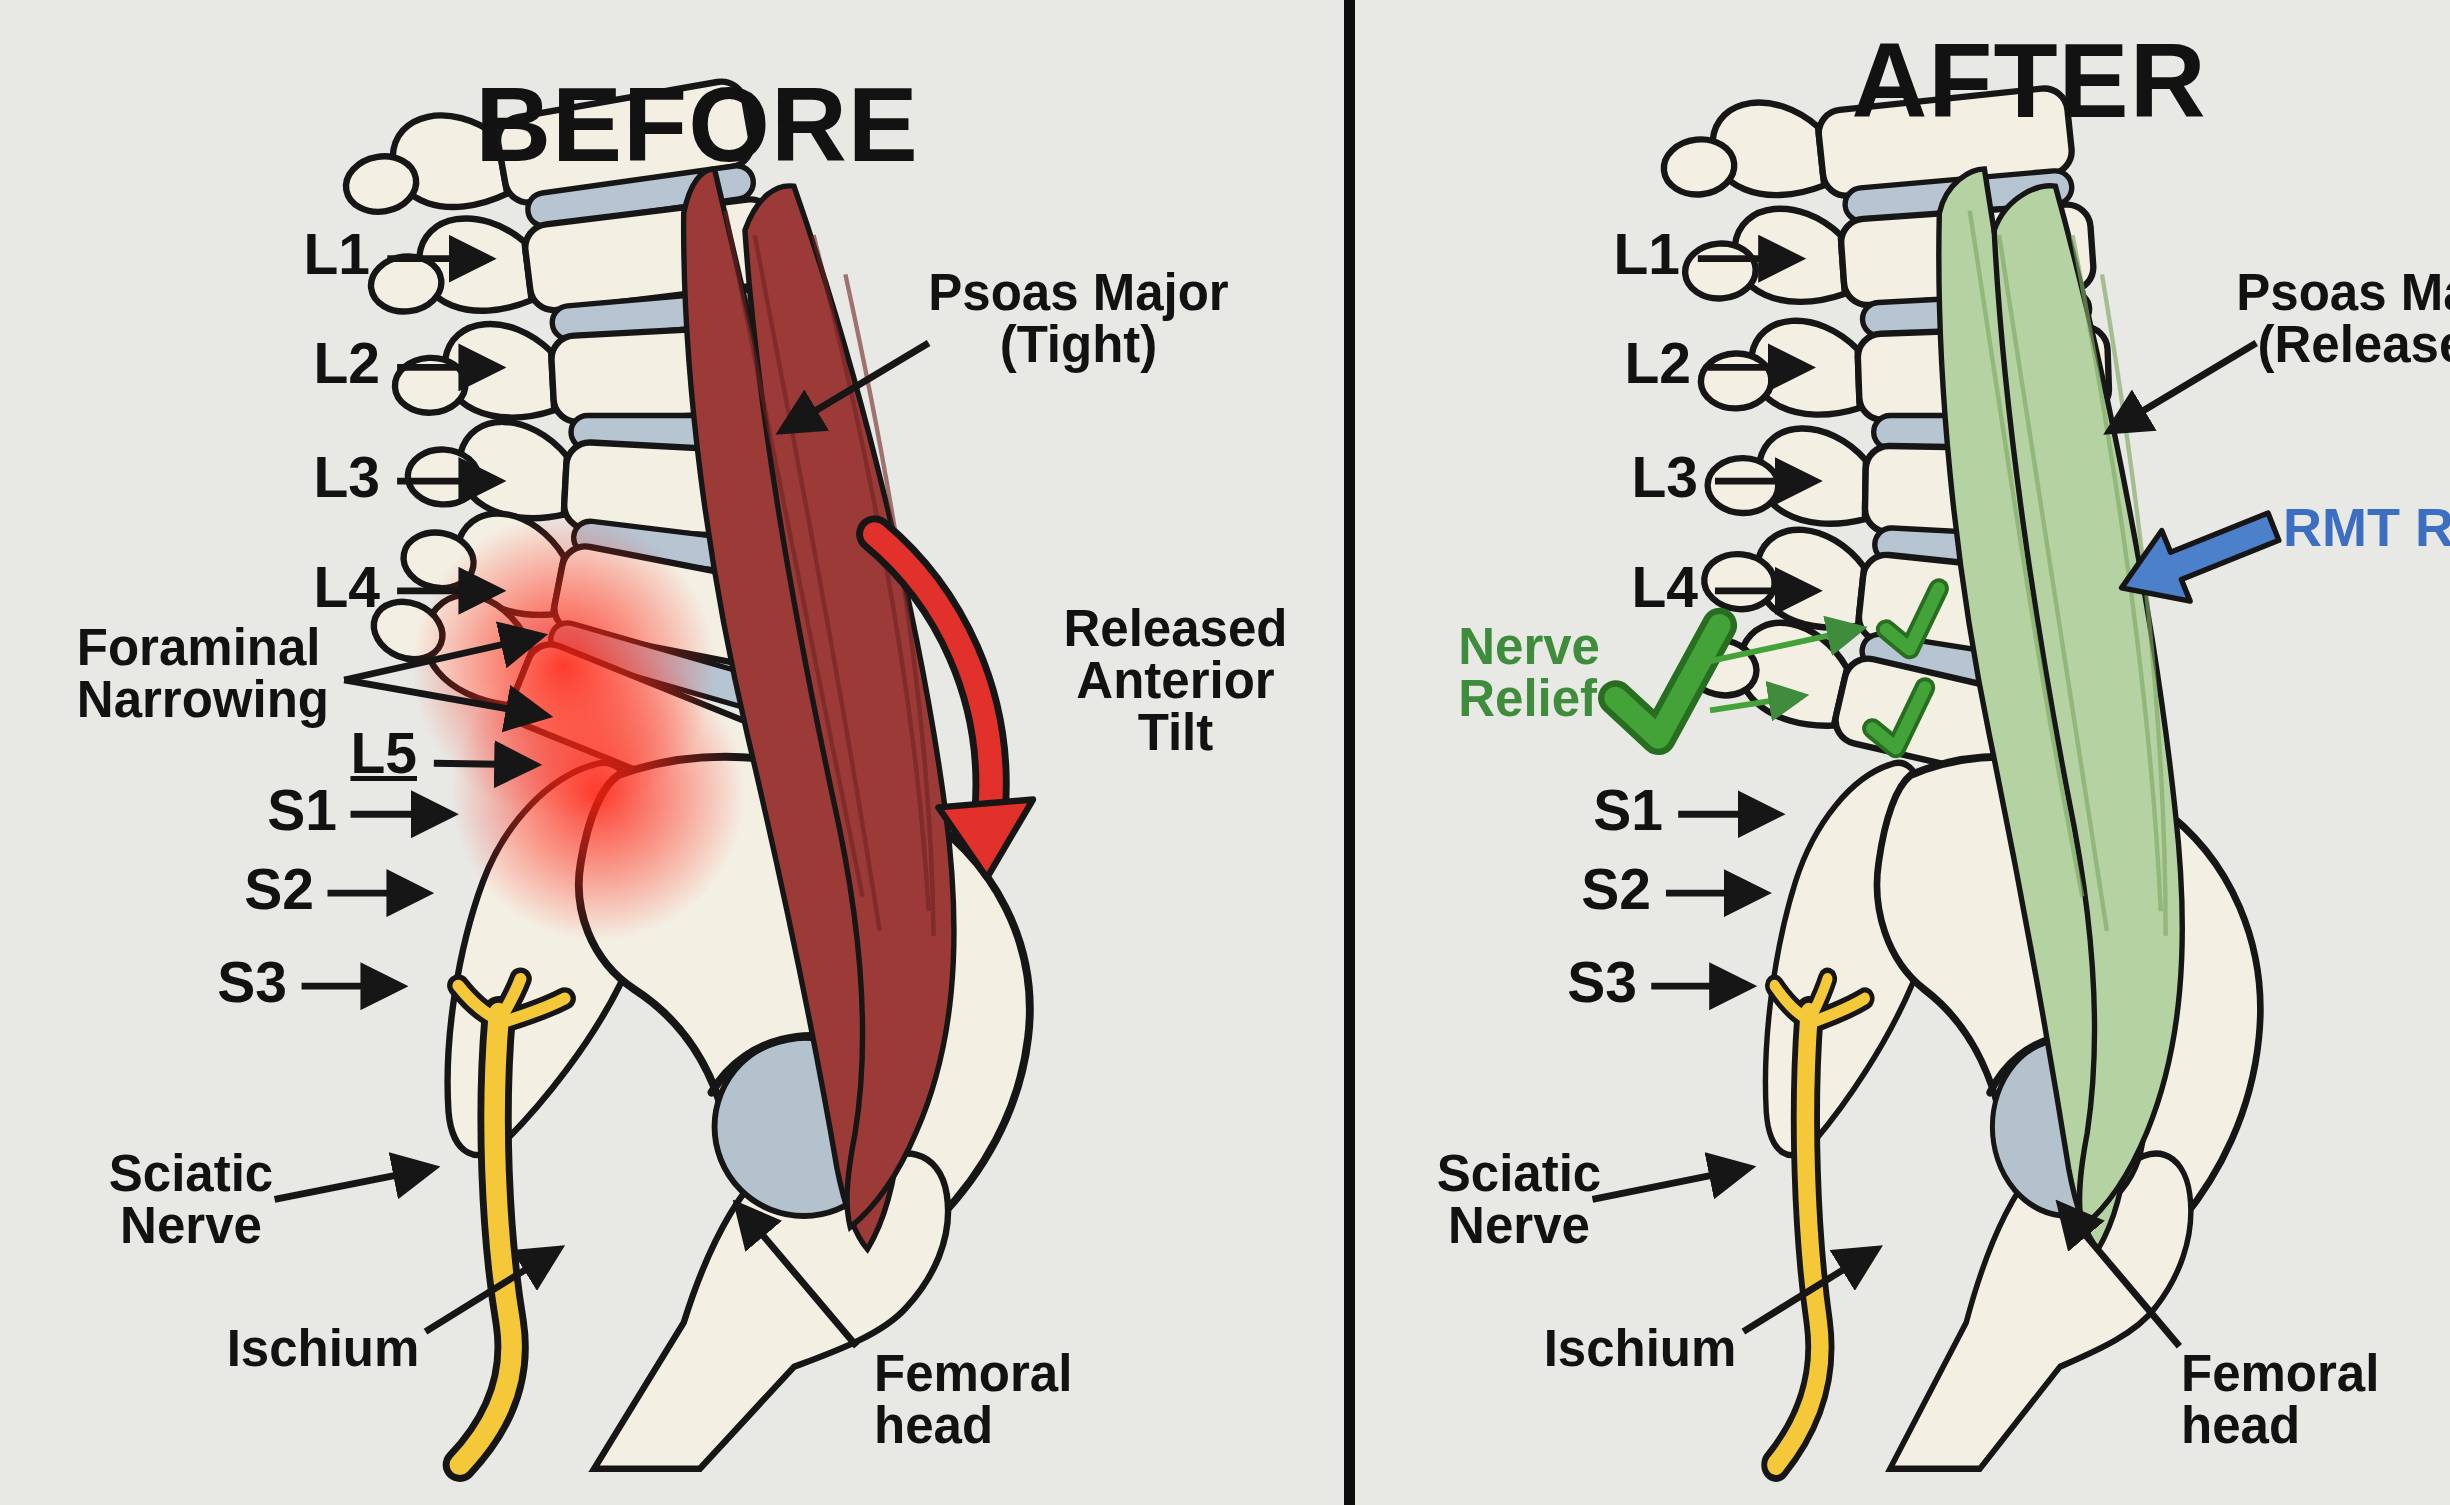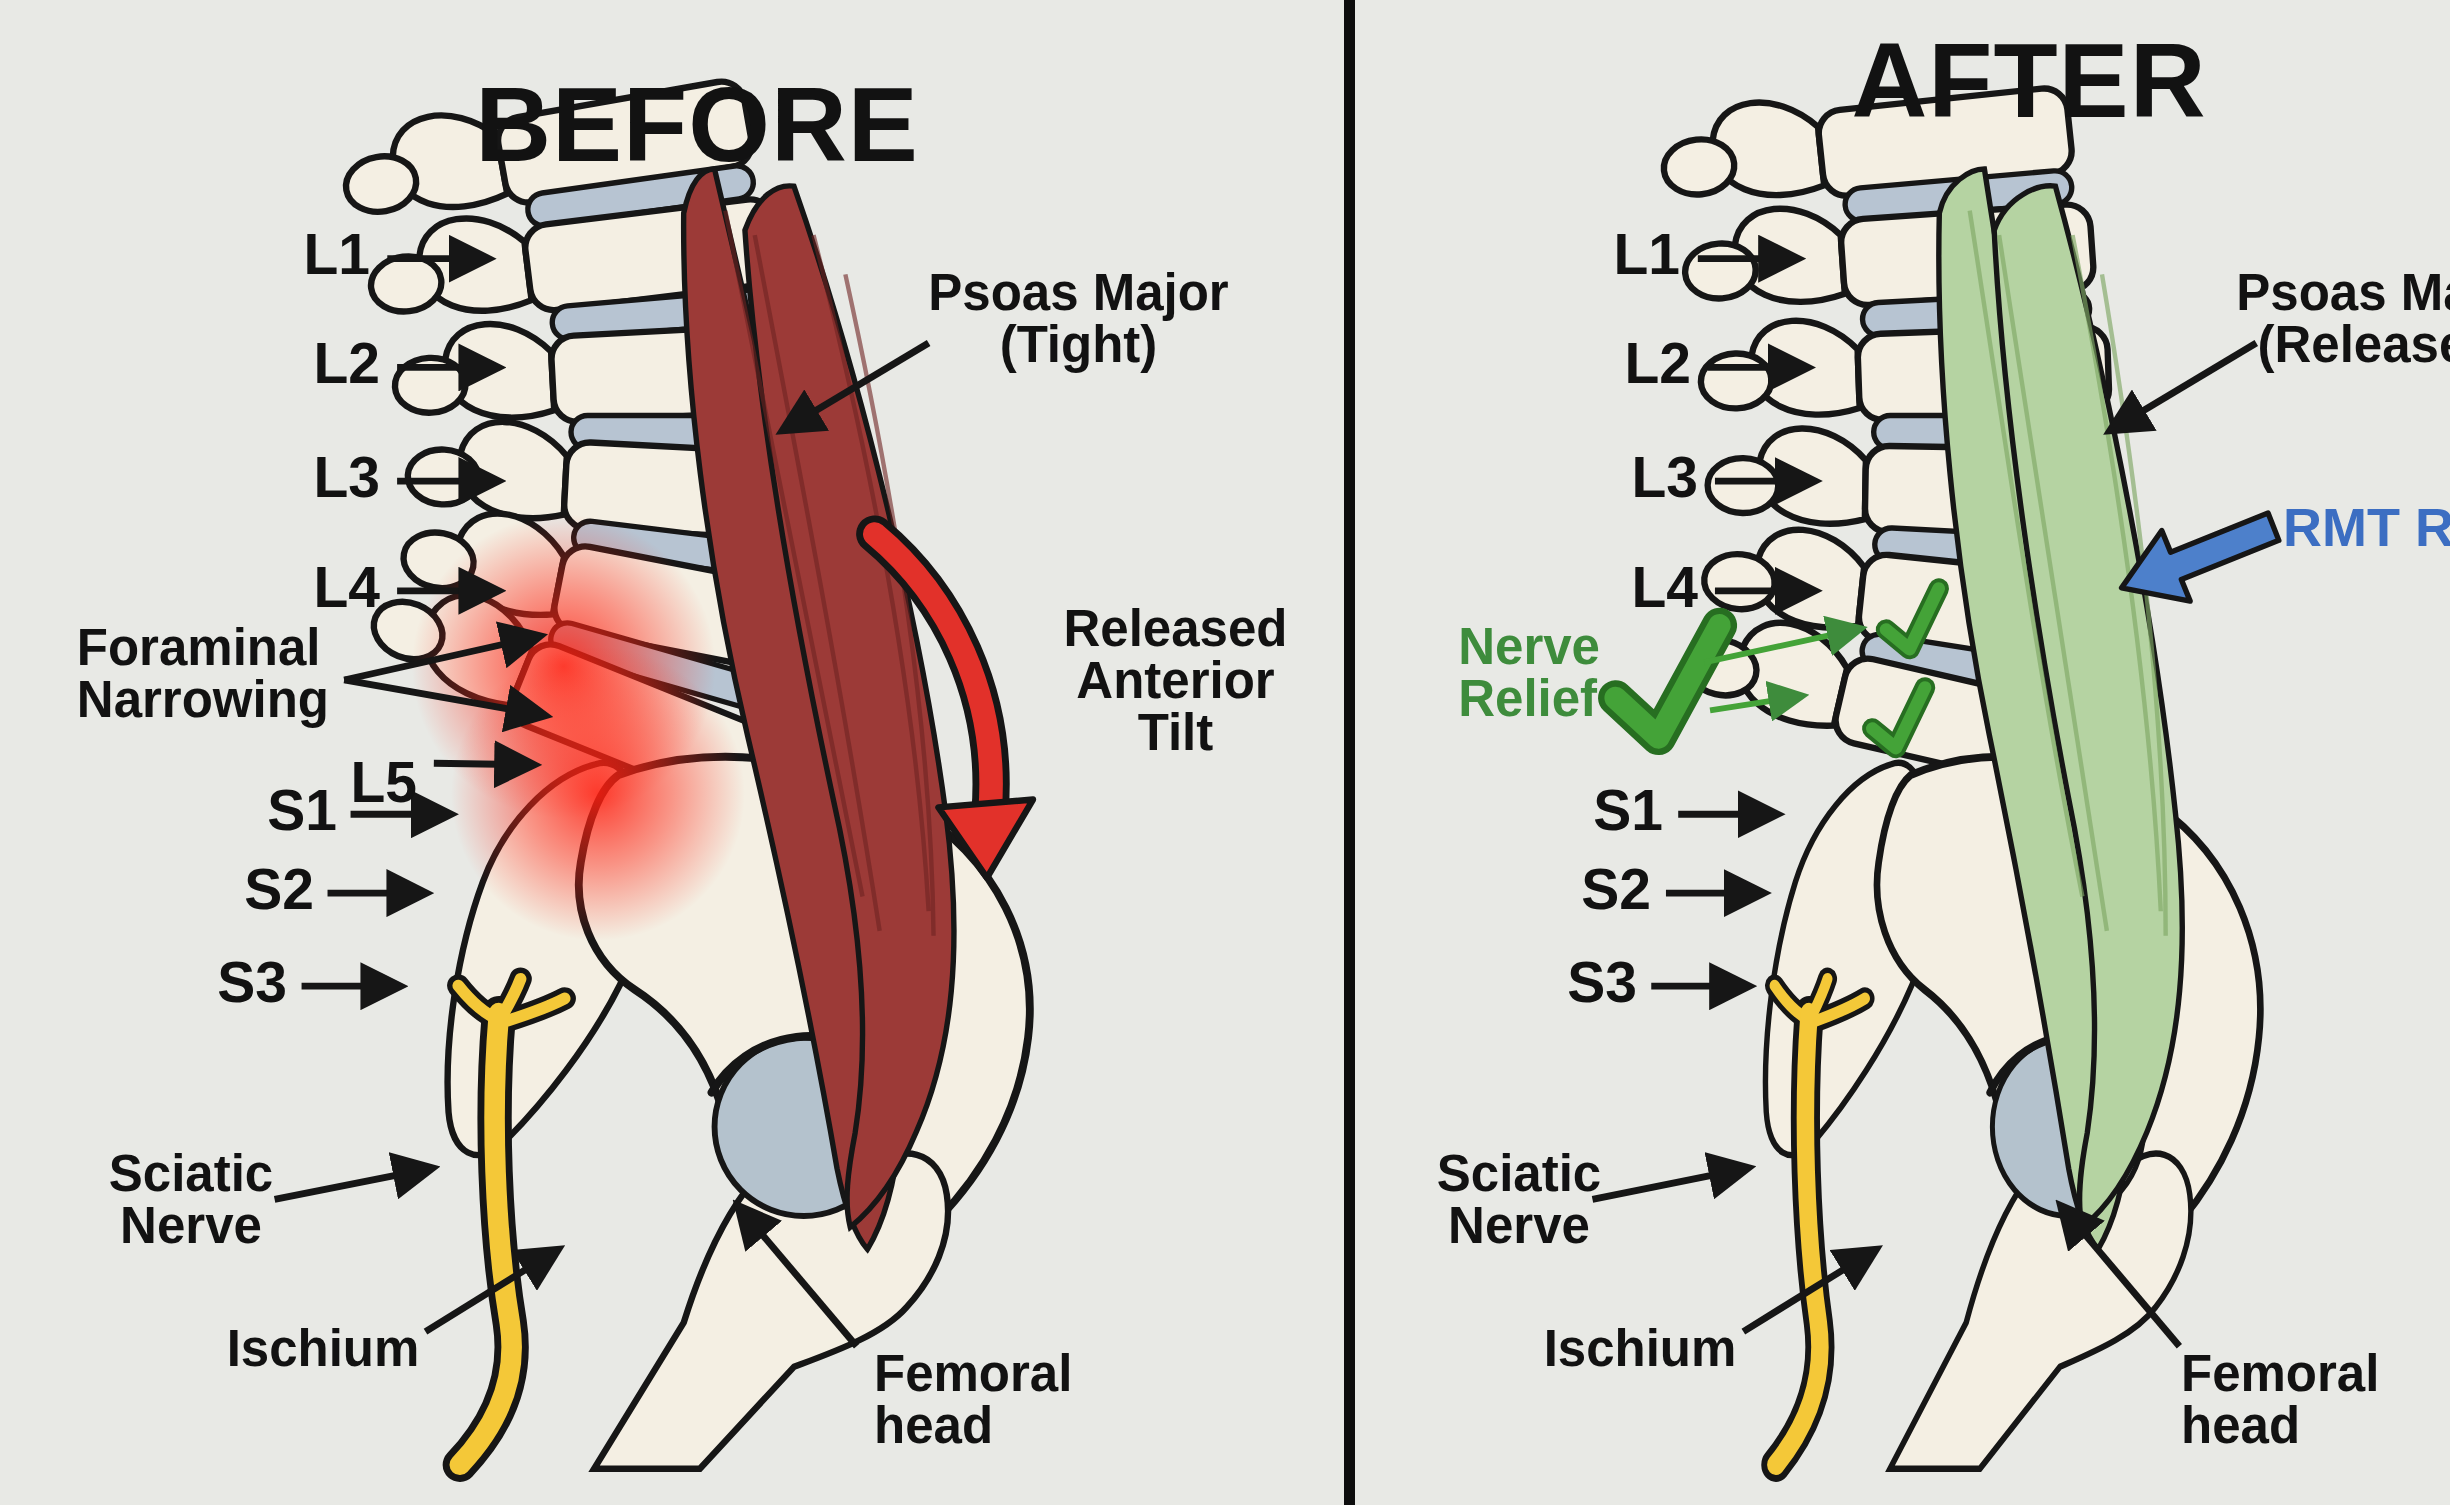--- a/index.html
+++ b/index.html
@@ -218,21 +218,21 @@
   </svg>
 
   <div class="divider"></div>
 
   <div class="title" style="left:452px;top:28px;width:490px;margin-top:44px;">BEFORE</div>
 
   <div class="lbl" style="right:2327px;top:226px;">L1</div>
   <div class="lbl" style="right:2317px;top:335px;">L2</div>
   <div class="lbl" style="right:2317px;top:449px;">L3</div>
   <div class="lbl" style="right:2317px;top:559px;">L4</div>
-  <div class="lbl" style="right:2280px;top:754px;">L5</div>
+  <div class="lbl" style="right:2280px;top:725px;text-decoration:underline;">L5</div>
   <div class="lbl" style="right:2360px;top:782px;">S1</div>
   <div class="lbl" style="right:2383px;top:861px;">S2</div>
   <div class="lbl" style="right:2410px;top:954px;">S3</div>
 
   <div class="ann ra" style="right:2368px;top:622px;">
     <div>Foraminal</div>
     <div>Narrowing</div>
   </div>
 
   <div class="ann ca" style="left:907px;top:267px;width:343px;">

